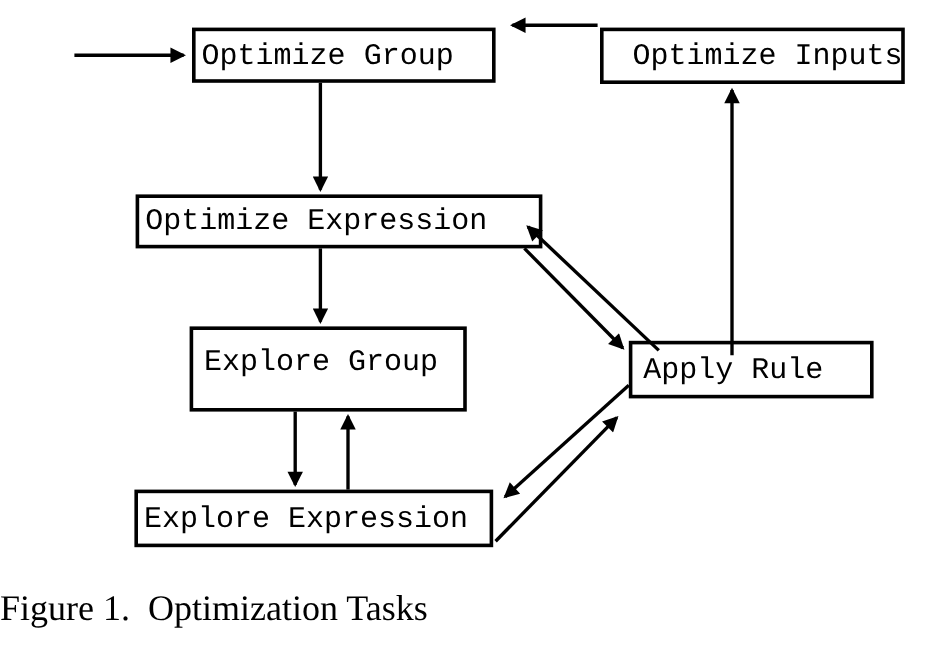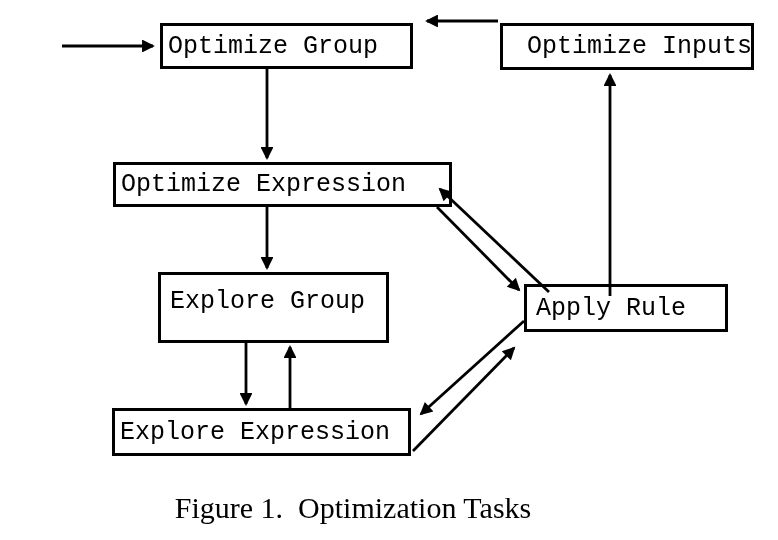--- a/index.html
+++ b/index.html
@@ -45,21 +45,20 @@
   .edge {
     stroke: #000000;
     stroke-width: 2.8;
     fill: none;
   }
   .caption {
     position: absolute;
     left: 0;
     top: 491px;
     width: 706px;
-    text-align: center;
     font-size: 30px;
     color: #000000;
     white-space: pre;
   }
 </style>
 </head>
 <body>
 
 <div class="stage">
 

